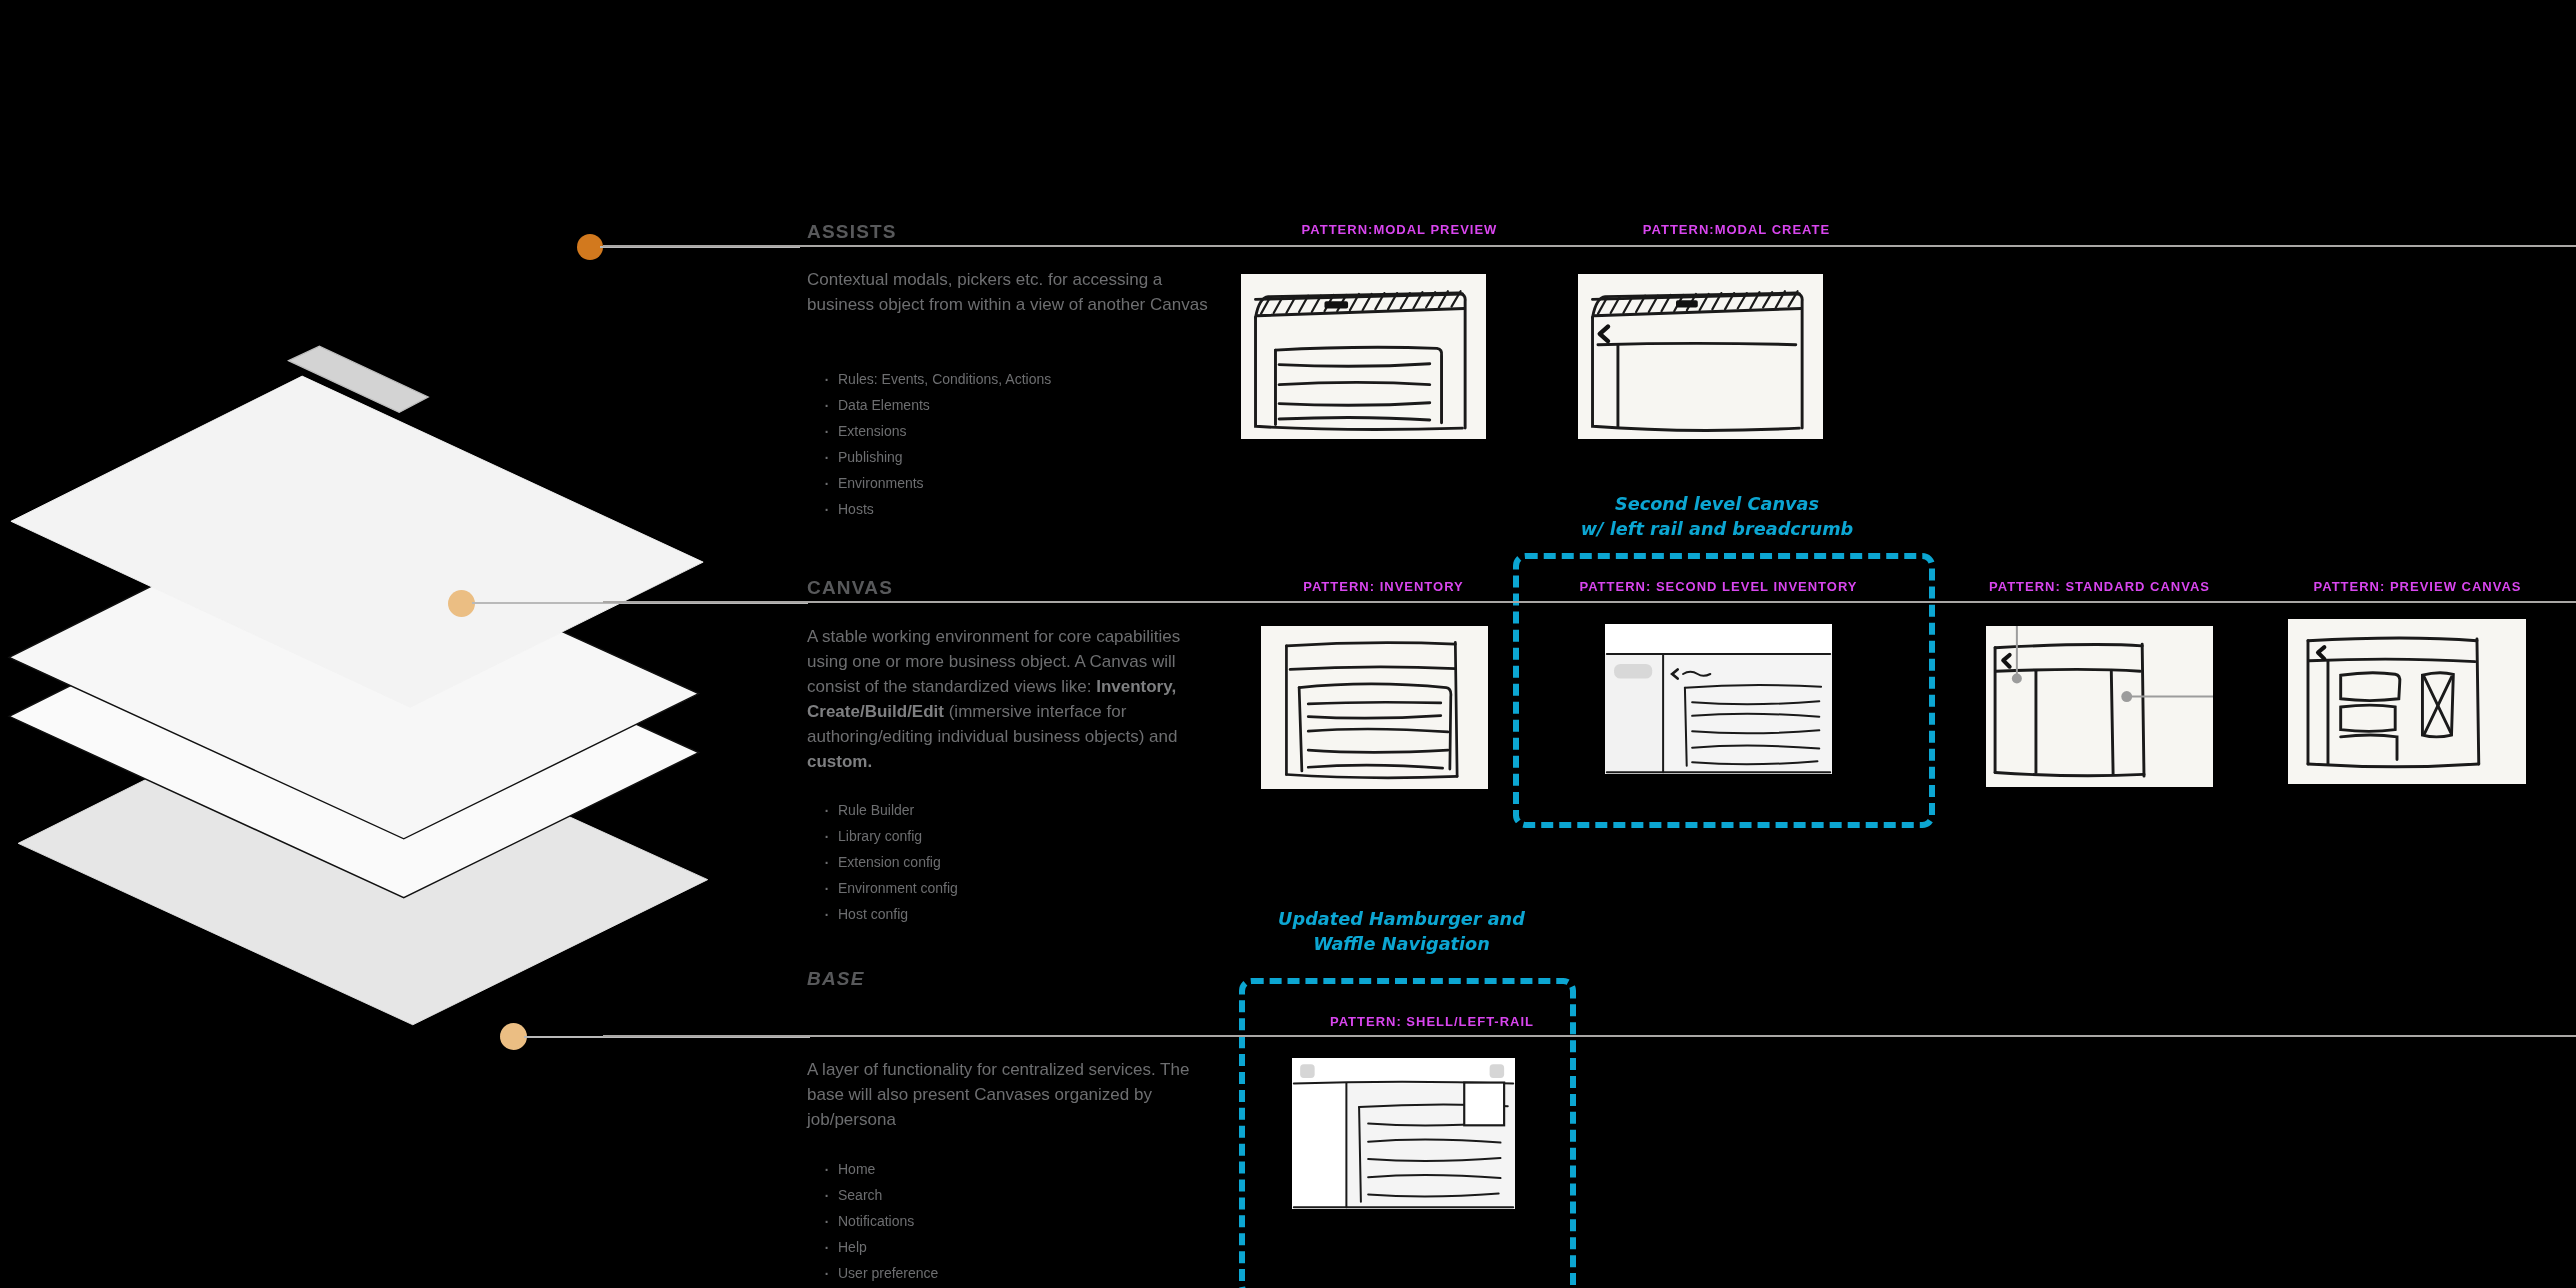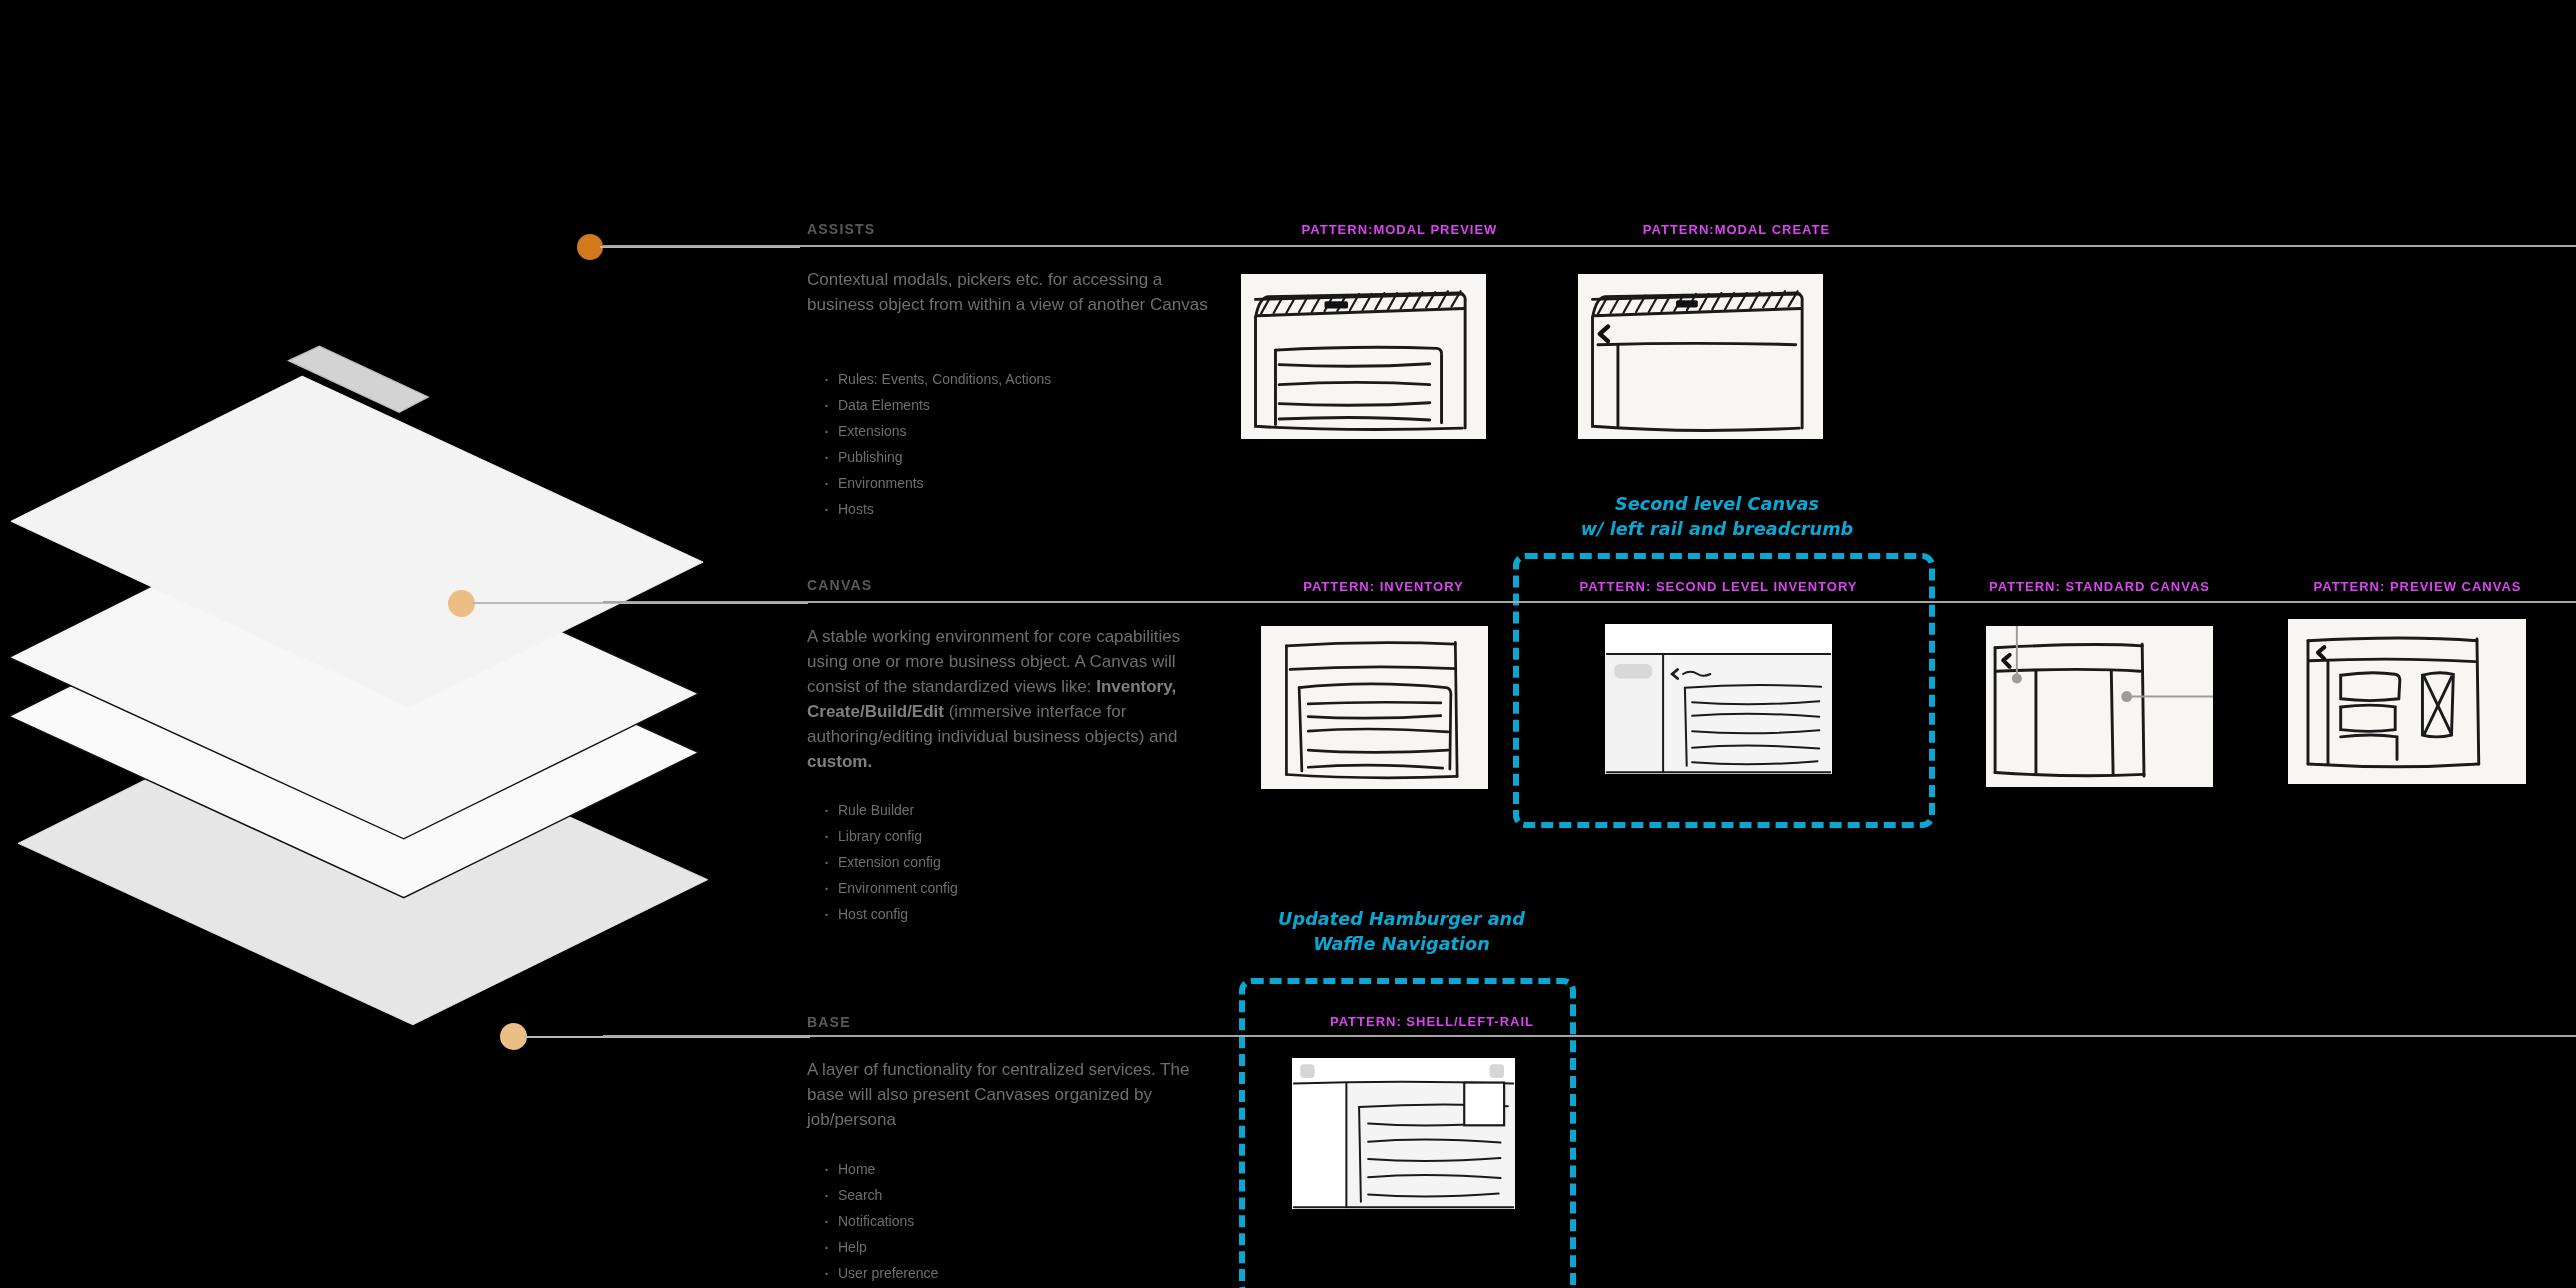--- a/index.html
+++ b/index.html
@@ -13,21 +13,21 @@
   #layer-stack svg{display:block;}
 
   
   .dot{position:absolute;border-radius:50%;}
   .leader{position:absolute;height:1.8px;background:#b9b9b9;}
 
   
   .row{position:absolute;left:0;right:0;}
   .rule{position:absolute;height:1.8px;background:#a9a7a5;}
 
-  .row-title{position:absolute;font-size:14px;font-weight:700;
+  .row-title{position:absolute;font-size:19px;font-weight:700;
              letter-spacing:1.2px;color:#58595b;white-space:nowrap;}
 
   .desc{position:absolute;width:413px;font-size:17px;line-height:25px;
         color:#6d6e70;font-weight:400;}
   .desc b{font-weight:700;color:#7e7f81;}
 
   .bullets{position:absolute;width:413px;font-size:14px;line-height:26px;
            color:#6d6e70;list-style:none;margin:0;padding:0;}
   .bullets li{position:relative;padding-left:31px;}
   .bullets li:before{content:"\00b7";position:absolute;left:16.3px;top:-0.9px;
@@ -282,21 +282,21 @@
     </div>
   </div>
 
   <div class="row">
 
     <div class="callout" style="left:1238px;top:907px;width:327px;">Updated Hamburger and
 Waffle Navigation</div>
 
     <div class="dashbox" style="left:1239px;top:978px;width:325px;height:308px;"></div>
 
-    <div class="row-title" style="left:807px;top:1014px;">BASE</div>
+    <div class="row-title" style="left:807px;top:968px;font-style:italic;">BASE</div>
 
     <div class="rule" style="left:603px;top:1035px;width:1973px;"></div>
 
     <div class="desc" style="left:807px;top:1057px;">A layer of functionality for centralized services. The base will also present Canvases organized by job/persona</div>
 
     <ul class="bullets" style="left:807px;top:1156px;">
       <li>Home</li>
       <li>Search</li>
       <li>Notifications</li>
       <li>Help</li>

